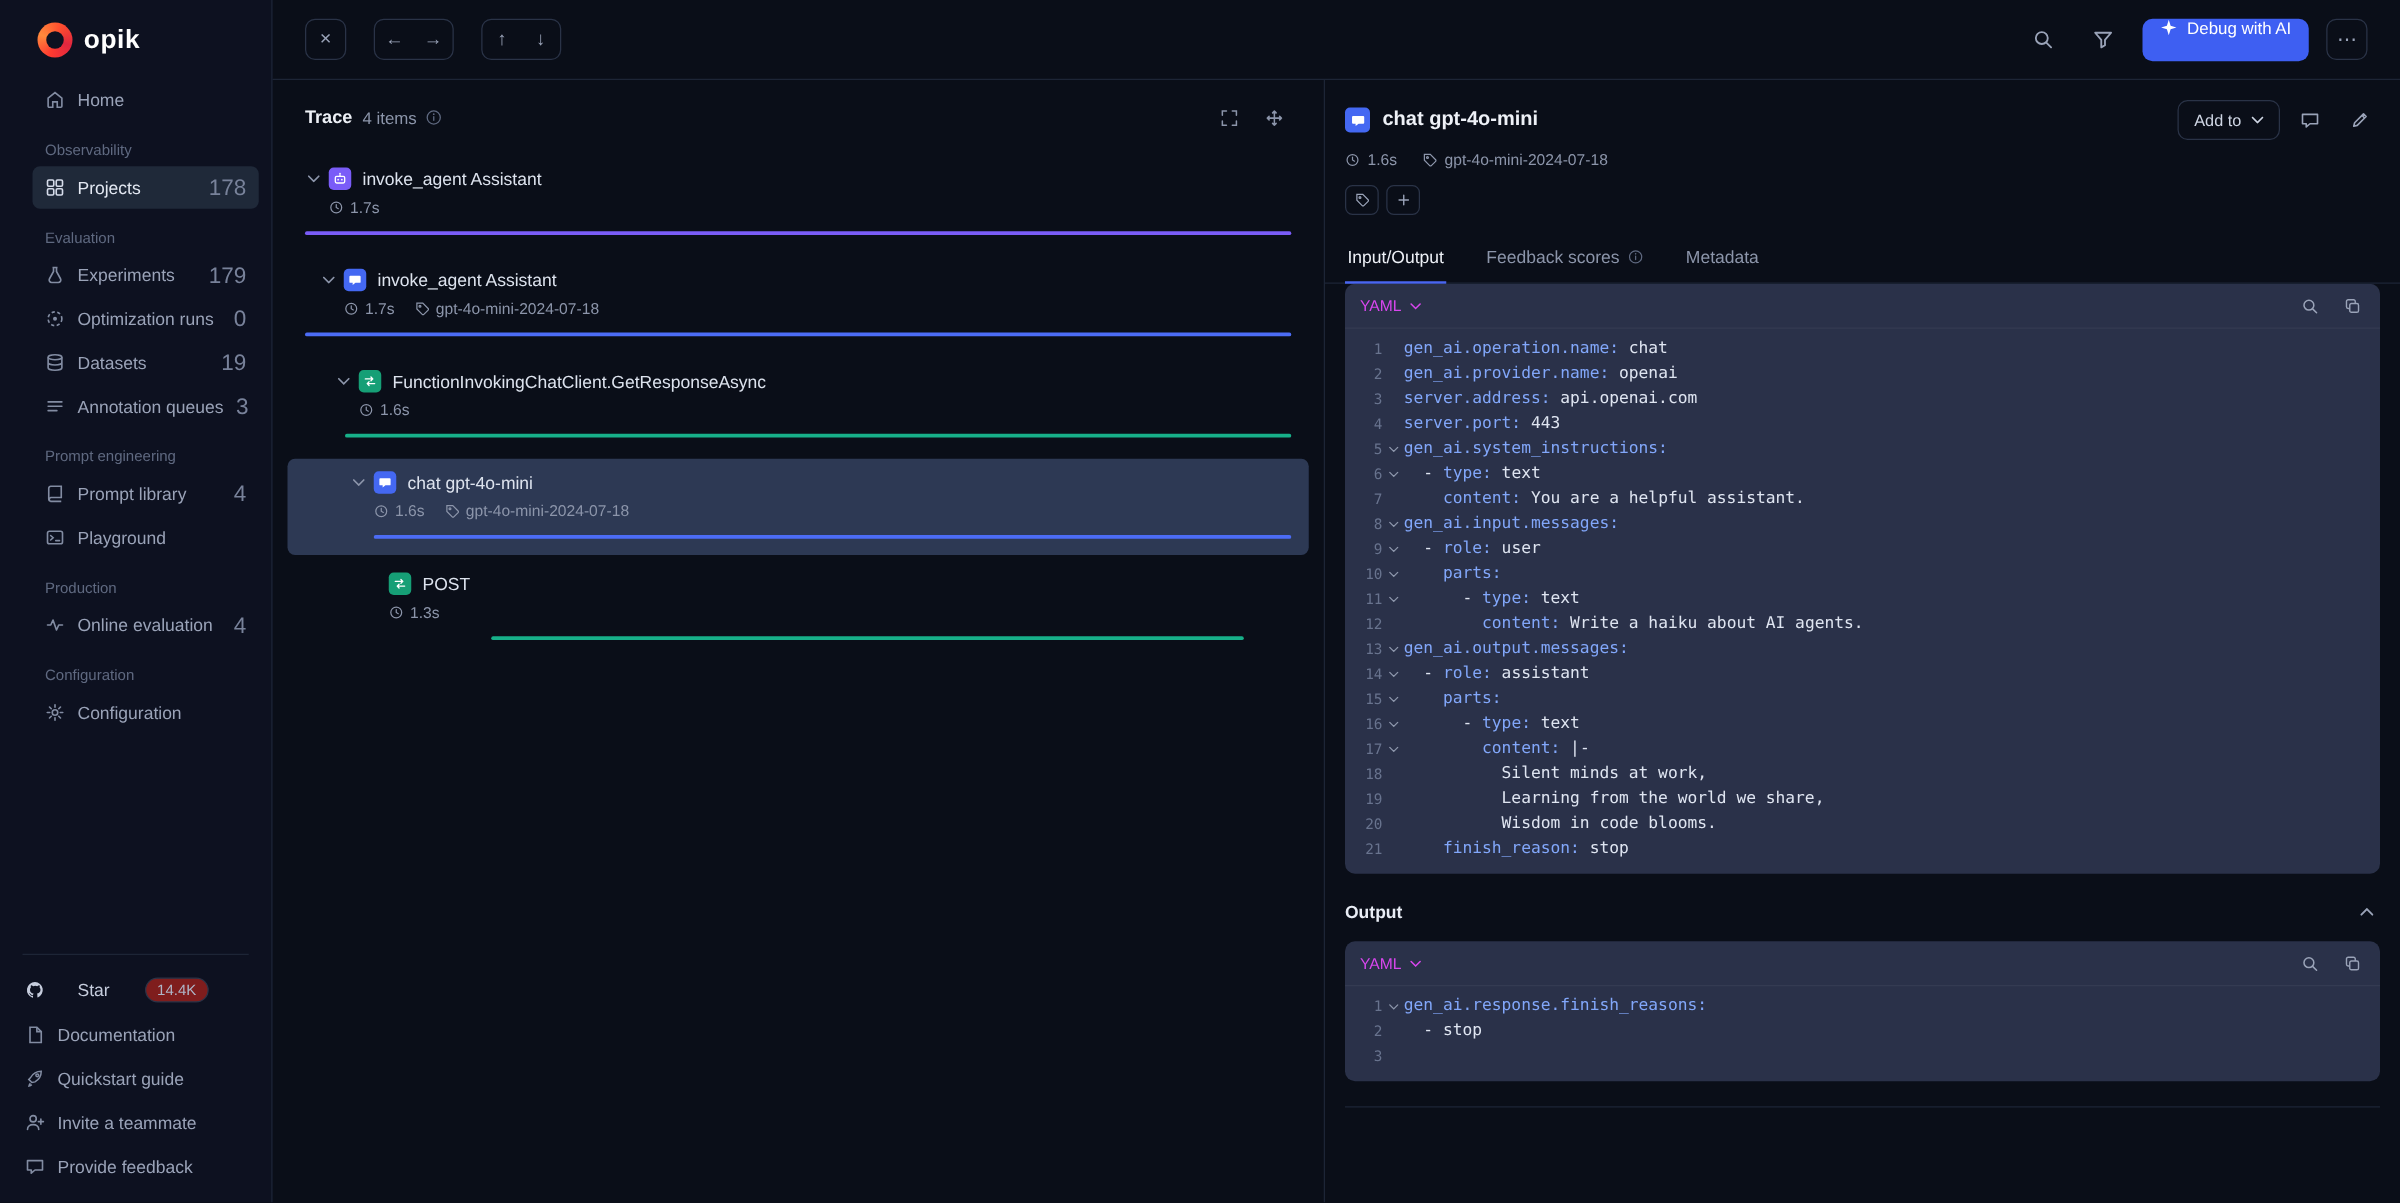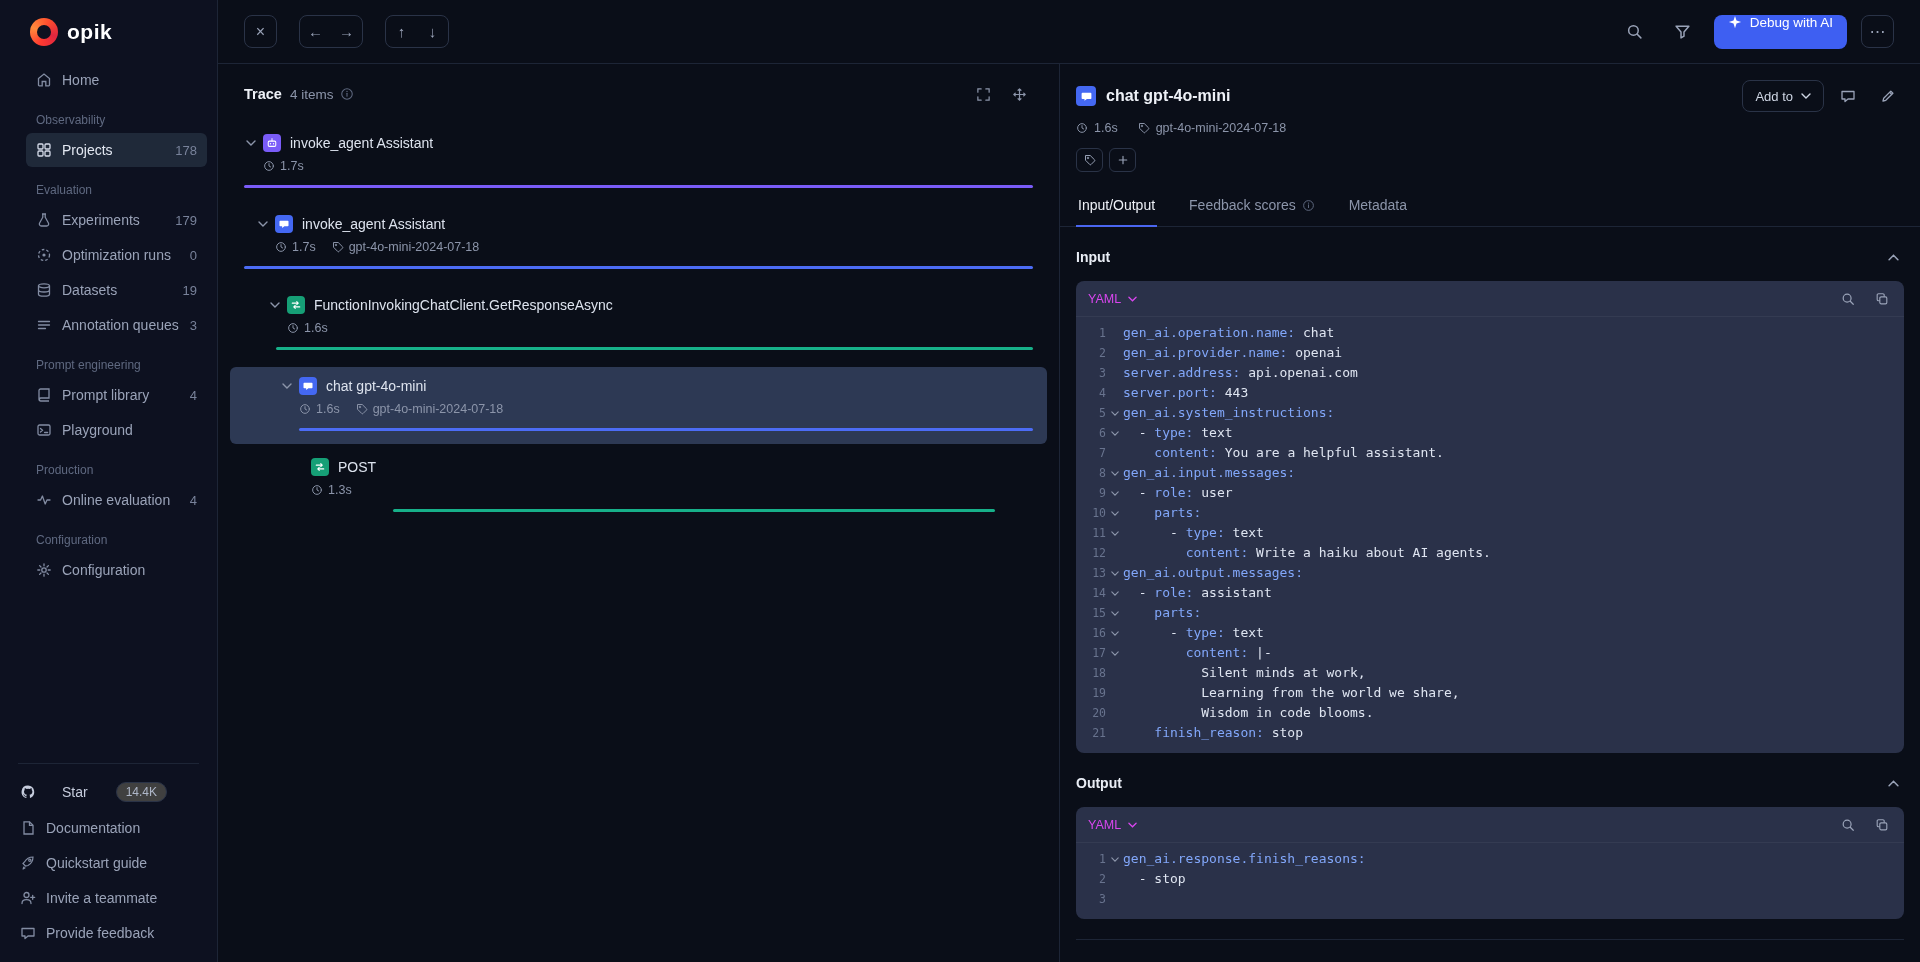--- a/index.html
+++ b/index.html
@@ -26,29 +26,29 @@
     position:relative; }
   .logo-mark::after{ content:""; position:absolute; inset:7px; border-radius:50%; background:var(--side); }
   .logo-text{ font-size:21px; font-weight:700; letter-spacing:.5px; color:#fff; }
   .nav{ flex:0 0 auto;padding-left:16px; }
   .section-label{ font-size:12px; color:var(--muted2); margin:16px 20px 6px; }
   .nav-item{ display:flex; align-items:center; gap:10px; height:34px; margin:1px 10px;
     padding:0 10px; border-radius:6px; color:#9aa3b8; cursor:pointer; }
   .nav-item .nav-icon{ color:#828c a2; }
   .nav-item .nav-icon{ color:#828ca2; width:16px; height:16px; }
   .nav-item .nav-label{ font-size:14px; flex:1; white-space:nowrap; }
-  .nav-item .nav-count{ font-size:13px; color:#78829a; }
+  .nav-item .nav-count{ font-size:18px; color:#78829a; }
   .nav-item.active{ background:#1f2939; color:#e3e8f2; }
   .nav-item.active .nav-icon{ color:#d6dcea; }
   .nav-item.active .nav-label{ color:#e3e8f2; }
   .sidebar-footer{ margin-top:auto; padding-bottom:12px; }
   .footer-divider{ border-top:1px solid var(--border); margin:10px 18px 10px; }
   .star-row{ display:flex; align-items:center; gap:26px; height:36px; margin:0 10px; padding:0 10px;
     border-radius:6px; color:#c6cddd; cursor:pointer; }
-  .star-badge{ font-size:12px; color:#aeb6c8; background:#404040; border:1px solid var(--border2);
+  .star-badge{ font-size:12px; color:#aeb6c8; background:#7f1d1d; border:1px solid var(--border2);
     border-radius:10px; padding:2px 9px; margin-left:2px; }
   .footer-link{ display:flex; align-items:center; gap:10px; height:35px; margin:0 10px; padding:0 10px;
     border-radius:6px; color:#9aa3b8; font-size:14px; cursor:pointer; }
   .footer-link .nav-icon{ color:#828ca2; }
 
   
   .main{ flex:1; display:flex; flex-direction:column; height:100%; min-width:0; }
   .topbar{ height:64px; min-height:64px; border-bottom:1px solid var(--border);
     display:flex; align-items:center; padding:0 26px; gap:22px; }
   .icon-btn{ width:33px; height:33px; border:1px solid var(--border2); border-radius:8px;
@@ -637,30 +637,20 @@
               </svg>
             </span>
         </div>
         <div class="tab">
             <span>Metadata</span>
           </div>
       </div>
 
       <div class="detail-scroll">
 
-        <div class="section-header">
-          <span class="section-title">Input</span>
-          <button class="collapse-btn">
-              <span>
-                <svg viewBox="0 0 10 6" width="11" height="7" fill="none" stroke="currentColor" stroke-width="1.4" stroke-linecap="round">
-                  <path d="M1 5l4-4 4 4"></path>
-                </svg>
-              </span>
-            </button>
-        </div>
         <div class="code-block">
           <div class="code-header">
             <button class="lang-select">
               <span>YAML</span>
               <span>
                   <svg viewBox="0 0 10 6" width="9" height="6" fill="none" stroke="currentColor" stroke-width="1.4" stroke-linecap="round">
                     <path d="M1 1l4 4 4-4"></path>
                   </svg>
                 </span>
             </button>

